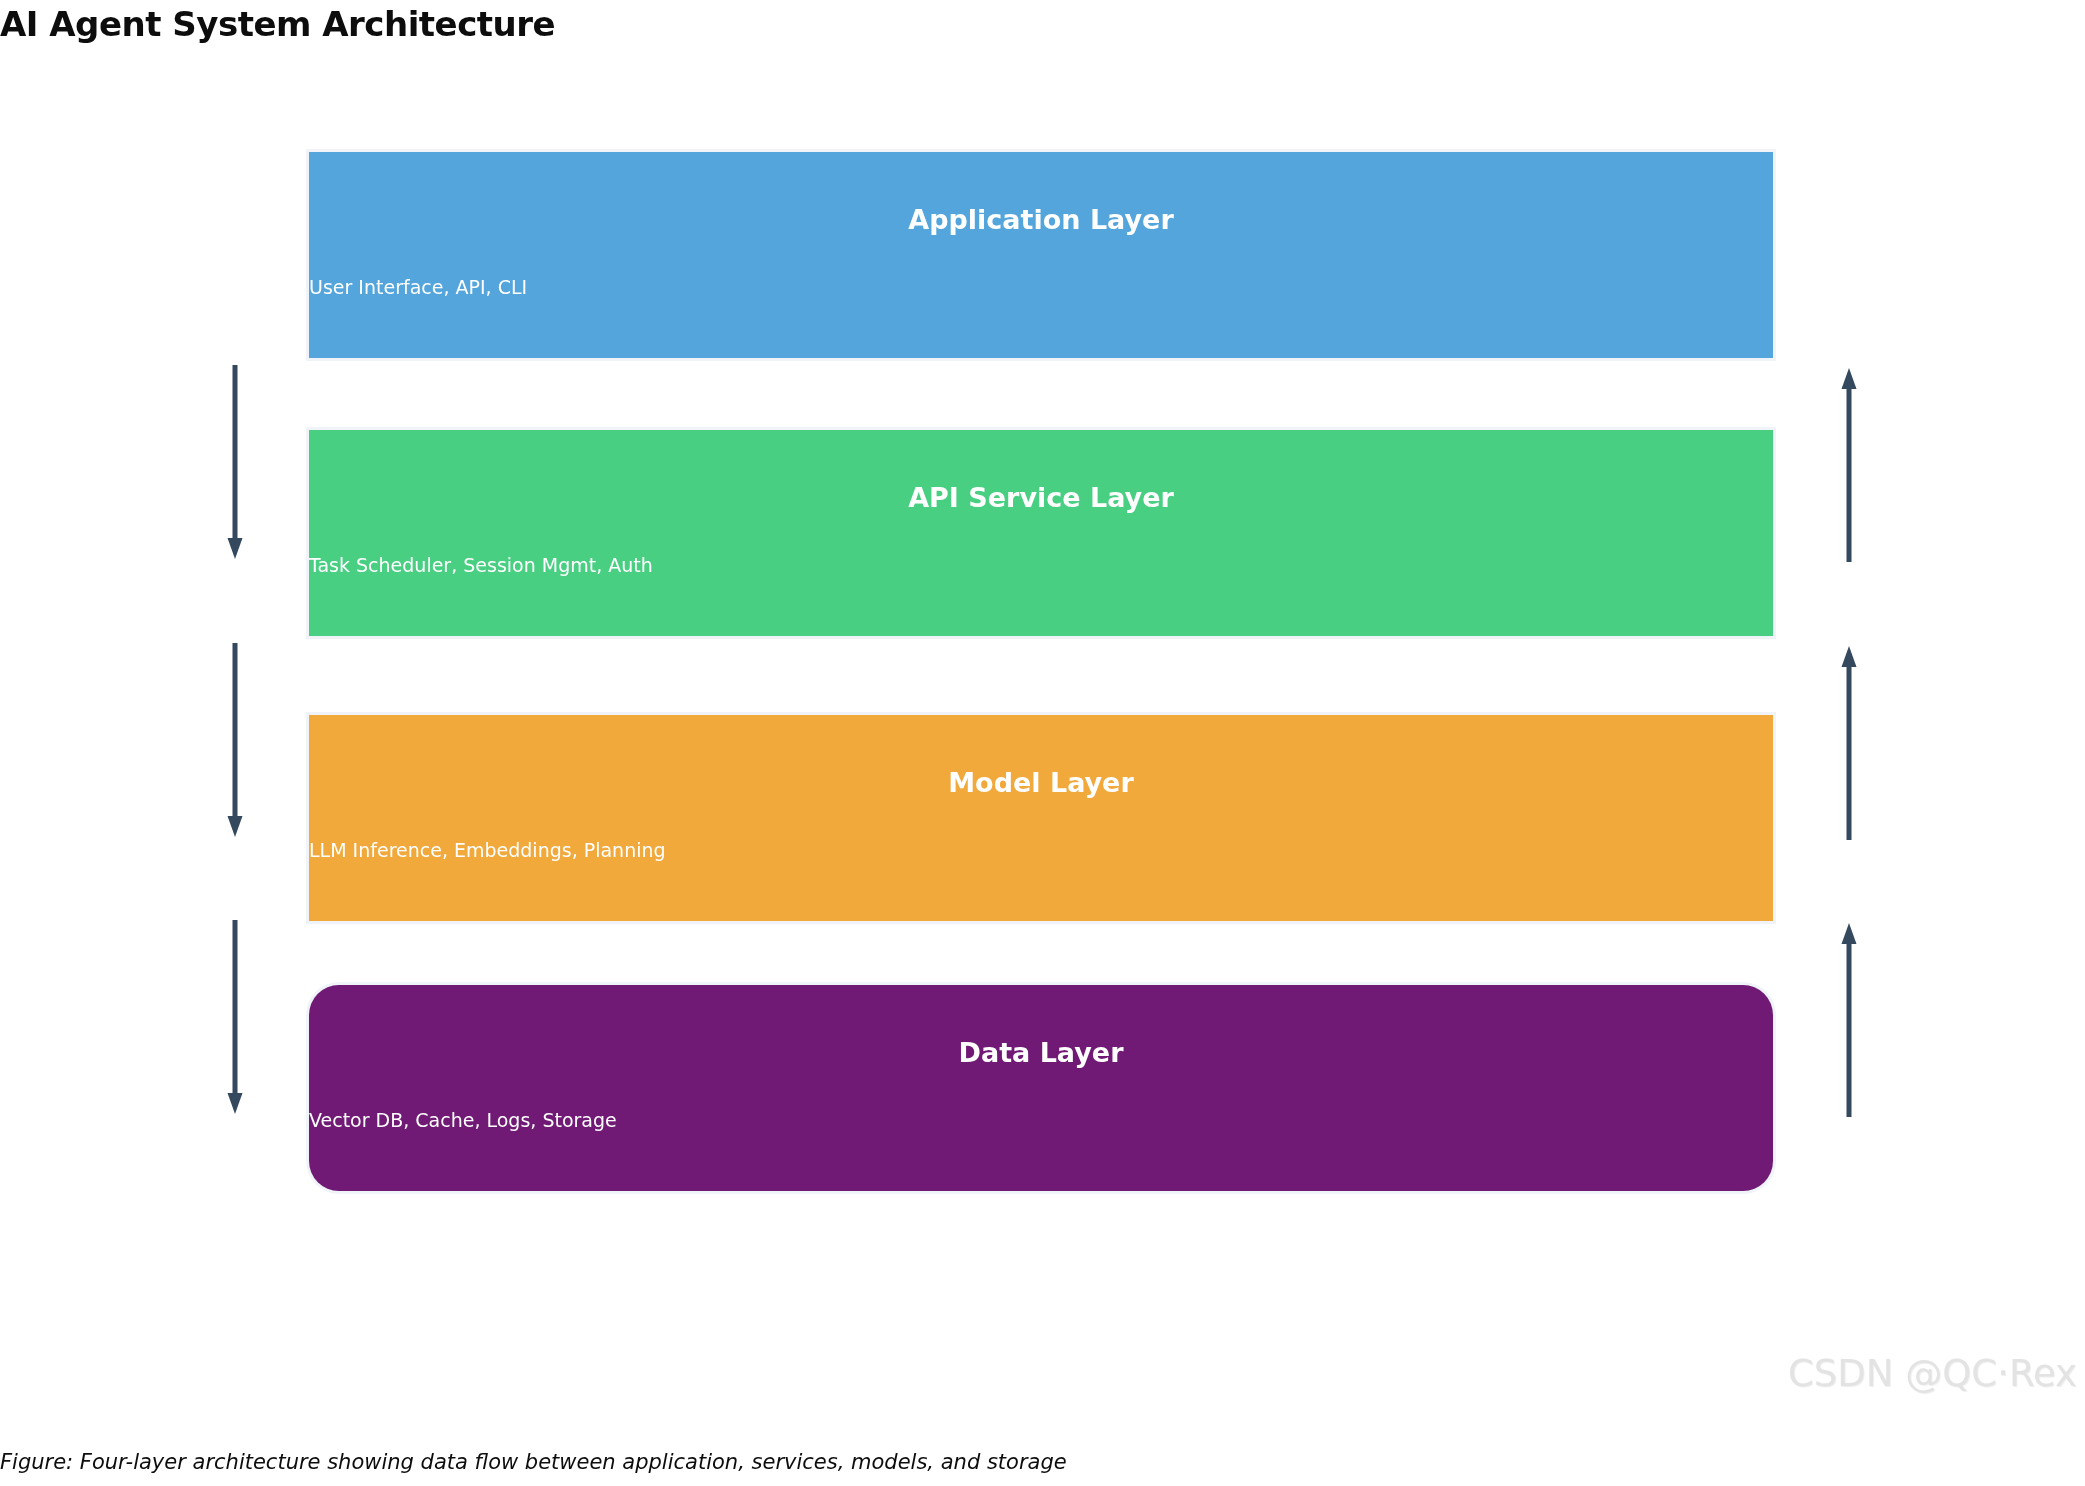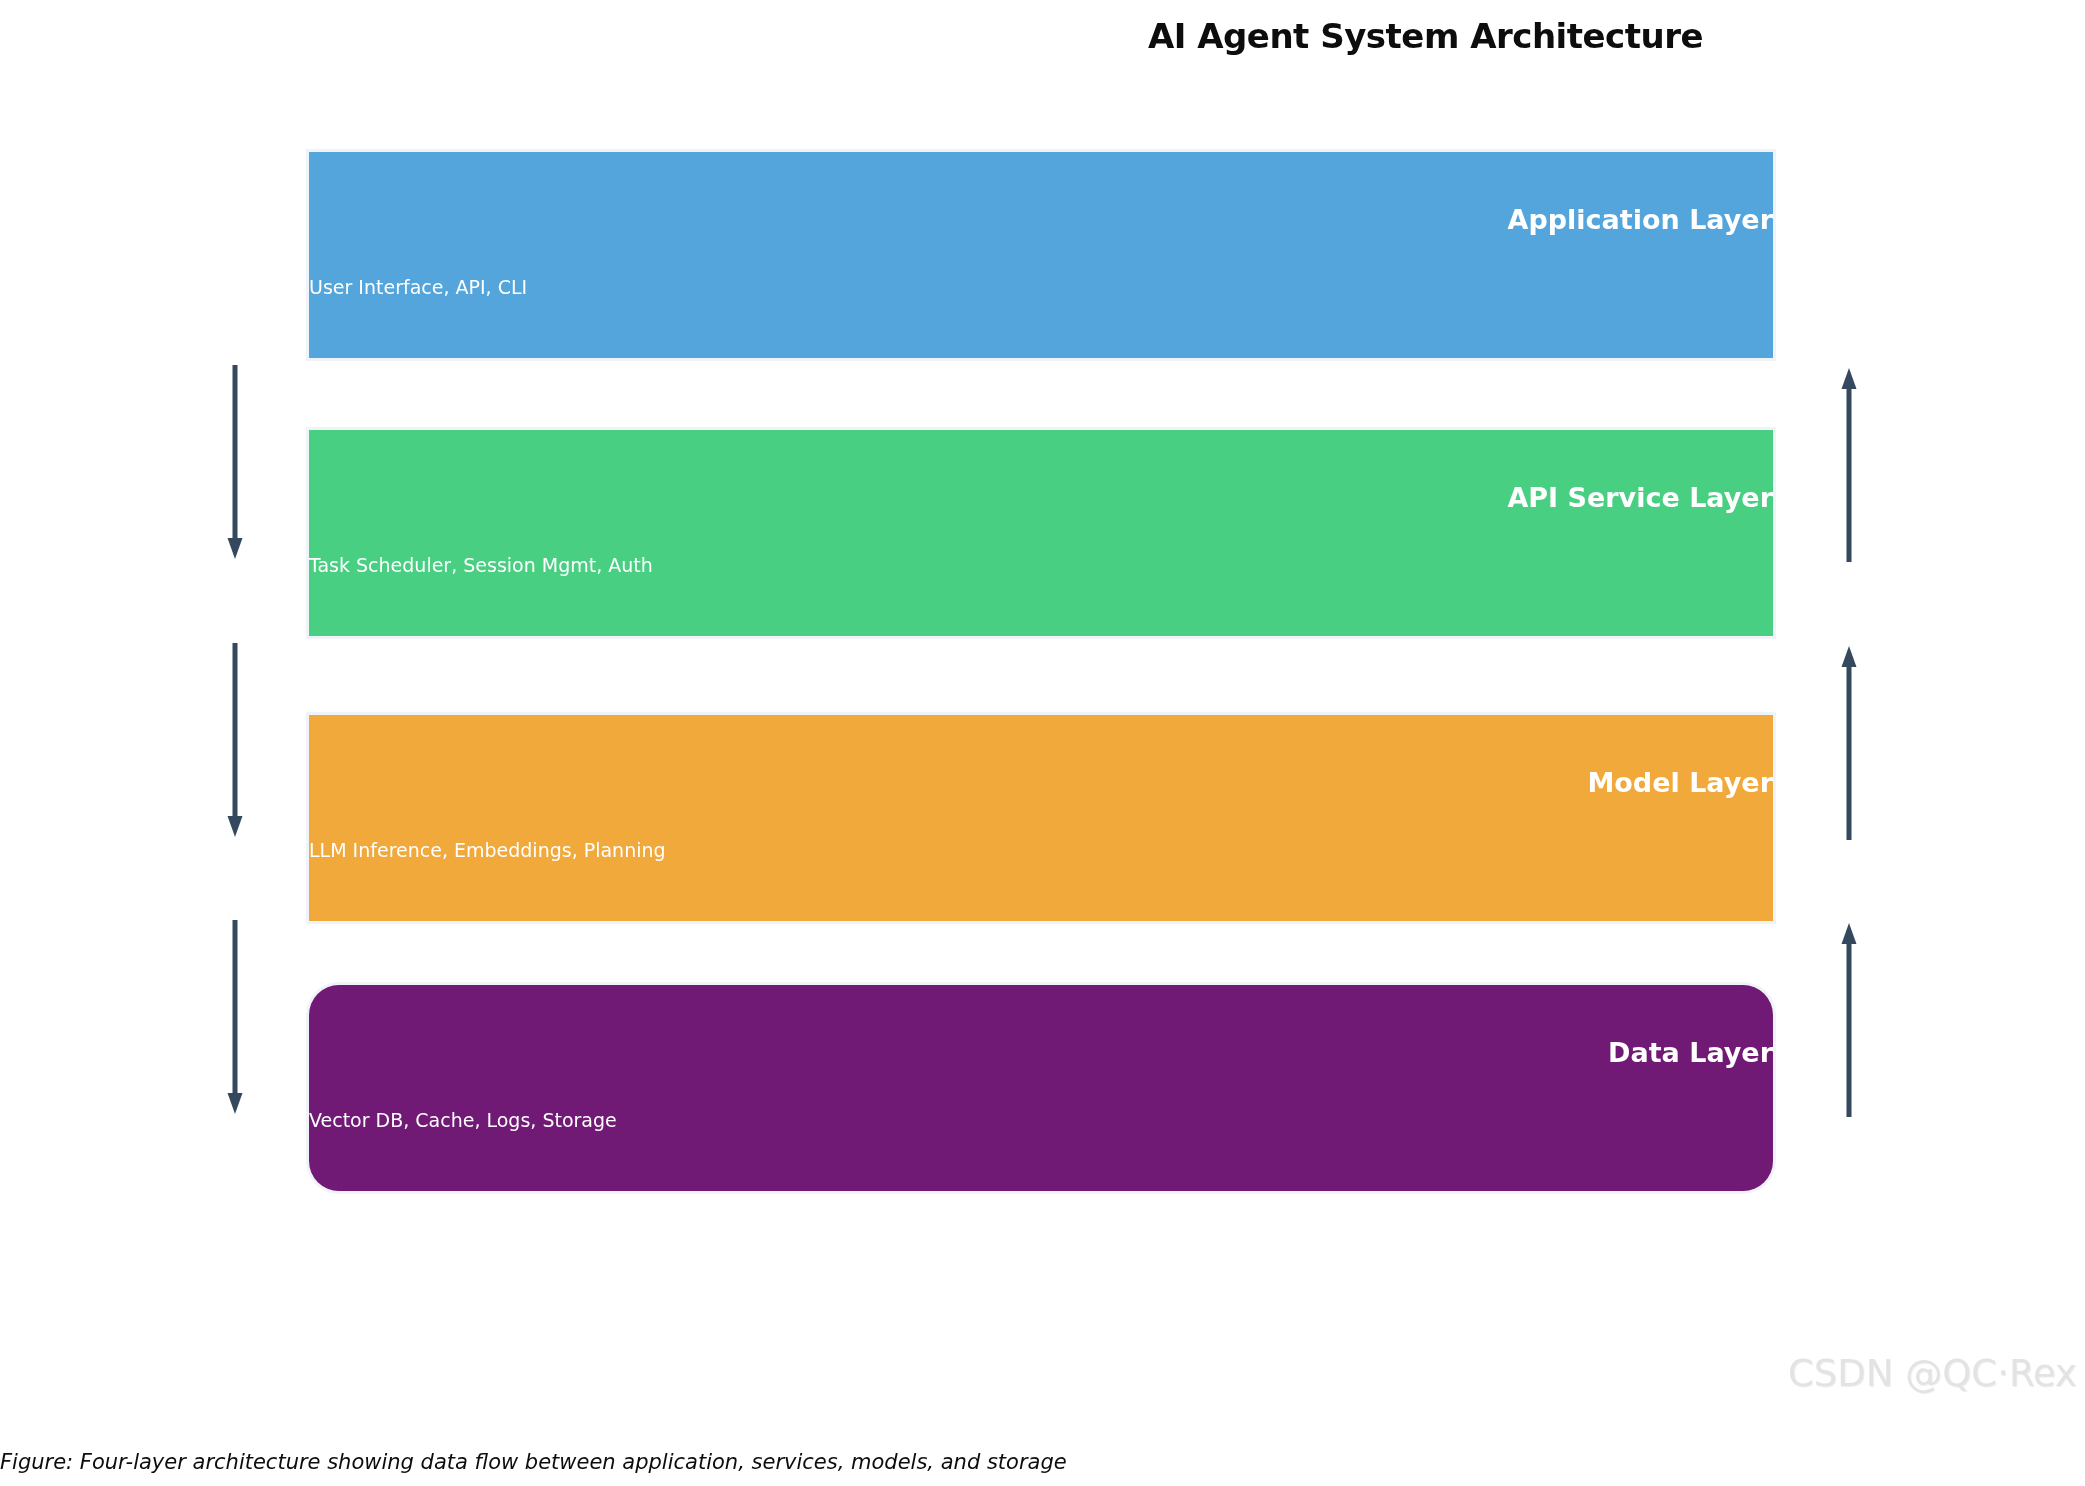--- a/index.html
+++ b/index.html
@@ -10,44 +10,43 @@
     height: 1486px;
     background: #ffffff;
     overflow: hidden;
     font-family: "DejaVu Sans", "Liberation Sans", sans-serif;
   }
   .title {
     position: absolute;
     top: 4px;
     left: 0;
     width: 1703px;
-    text-align: right;
+    text-align: left;
     font-size: 34px;
     font-weight: bold;
     color: #0d0d0d;
     letter-spacing: -0.5px;
-    margin-top: 12px;
   }
   .layer {
     position: absolute;
     left: 309px;
     width: 1464px;
     height: 206px;
     box-shadow: 0 0 0 3px rgba(150, 170, 205, 0.14);
   }
   .layer-0 { top: 152px; }
   .layer-1 { top: 430px; }
   .layer-2 { top: 707px; }
   .layer-3 { top: 985px; }
   .layer-name {
     position: absolute;
     top: 52px;
     left: 0;
     width: 100%;
-    text-align: right;
+    text-align: center;
     font-size: 27px;
     font-weight: bold;
     color: #ffffff;
   }
   .layer-components {
     position: absolute;
     top: 124px;
     left: 0;
     width: 100%;
     text-align: left;

